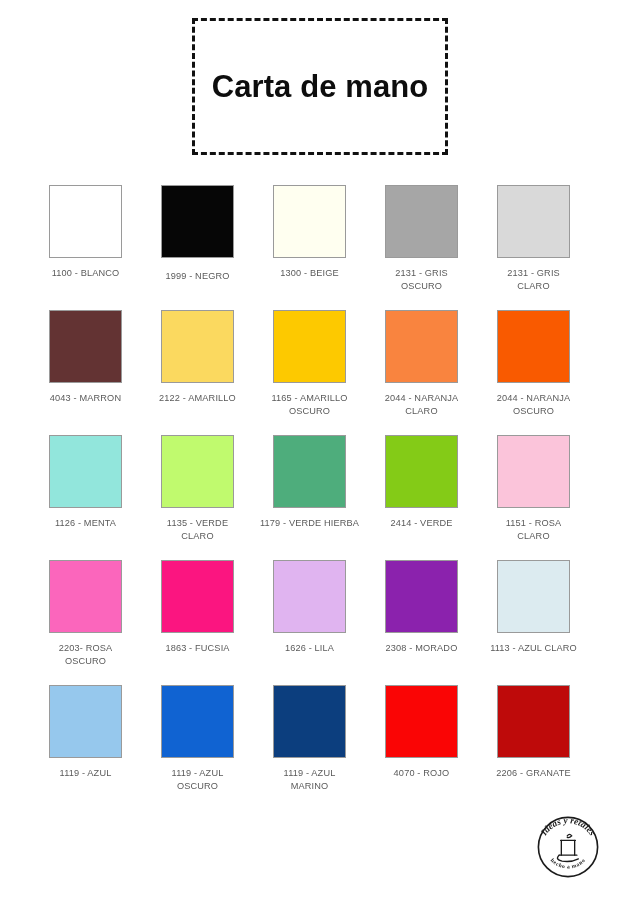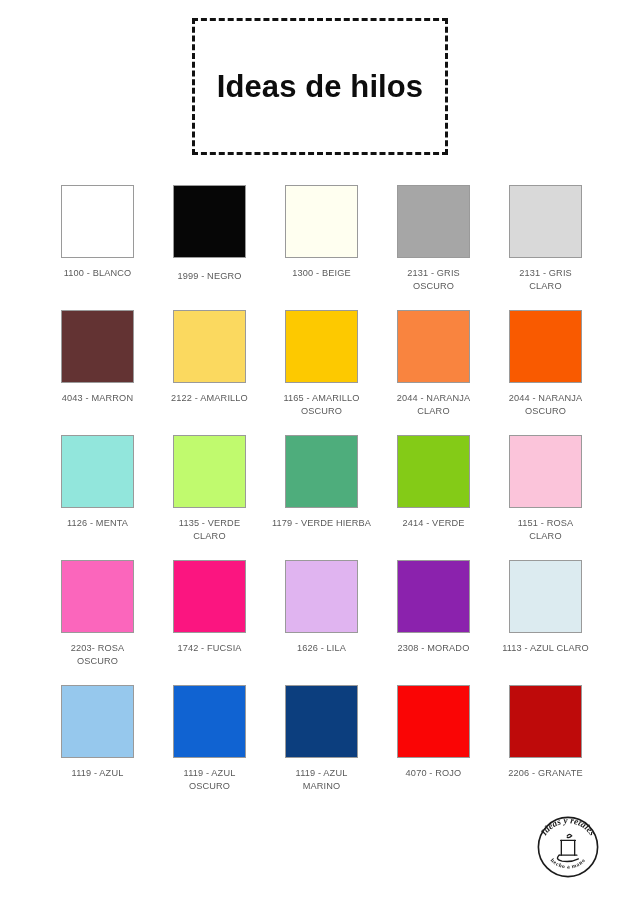--- a/index.html
+++ b/index.html
@@ -33,21 +33,21 @@
     font-weight: bold;
     color: #0d0d0d;
     letter-spacing: 0.1px;
     white-space: nowrap;
     line-height: 1;
   }
 
   
   .grid {
     position: absolute;
-    left: 61px;
+    left: 49px;
     top: 185px;
     width: 524px;
   }
   .row {
     display: flex;
     
     gap: 39px;
     margin-bottom: 17px;
   }
   .cell {
@@ -80,21 +80,21 @@
     top: 810px;
     width: 74px;
     height: 74px;
   }
   .logo svg { display: block; }
 </style>
 </head>
 <body style="background: rgb(255, 255, 255);">
 
 <div class="title-wrap">
-  <div class="title-text">Ideas de hilos</div>
+  <div class="title-text">Carta de mano</div>
 </div>
 
 <div class="grid">
 
   <div class="row">
     <div class="cell">
       <div class="swatch" style="background: rgb(255, 255, 255); border-color: rgb(154, 154, 154);"></div>
       <div class="cell-label" style="color: rgb(90, 90, 90);">1100 - BLANCO</div>
     </div>
     <div class="cell">
@@ -169,21 +169,21 @@
   </div>
 
   <div class="row">
     <div class="cell">
       <div class="swatch" style="background: rgb(251, 102, 188); border-color: rgb(154, 154, 154);"></div>
       <div class="cell-label" style="color: rgb(90, 90, 90);">2203- ROSA
 OSCURO</div>
     </div>
     <div class="cell">
       <div class="swatch" style="background: rgb(251, 21, 128); border-color: rgb(154, 154, 154);"></div>
-      <div class="cell-label" style="color: rgb(90, 90, 90);">1742 - FUCSIA</div>
+      <div class="cell-label" style="color: rgb(90, 90, 90);">1863 - FUCSIA</div>
     </div>
     <div class="cell">
       <div class="swatch" style="background: rgb(224, 180, 240); border-color: rgb(154, 154, 154);"></div>
       <div class="cell-label" style="color: rgb(90, 90, 90);">1626 - LILA</div>
     </div>
     <div class="cell">
       <div class="swatch" style="background: rgb(139, 34, 173); border-color: rgb(154, 154, 154);"></div>
       <div class="cell-label" style="color: rgb(90, 90, 90);">2308 - MORADO</div>
     </div>
     <div class="cell">

